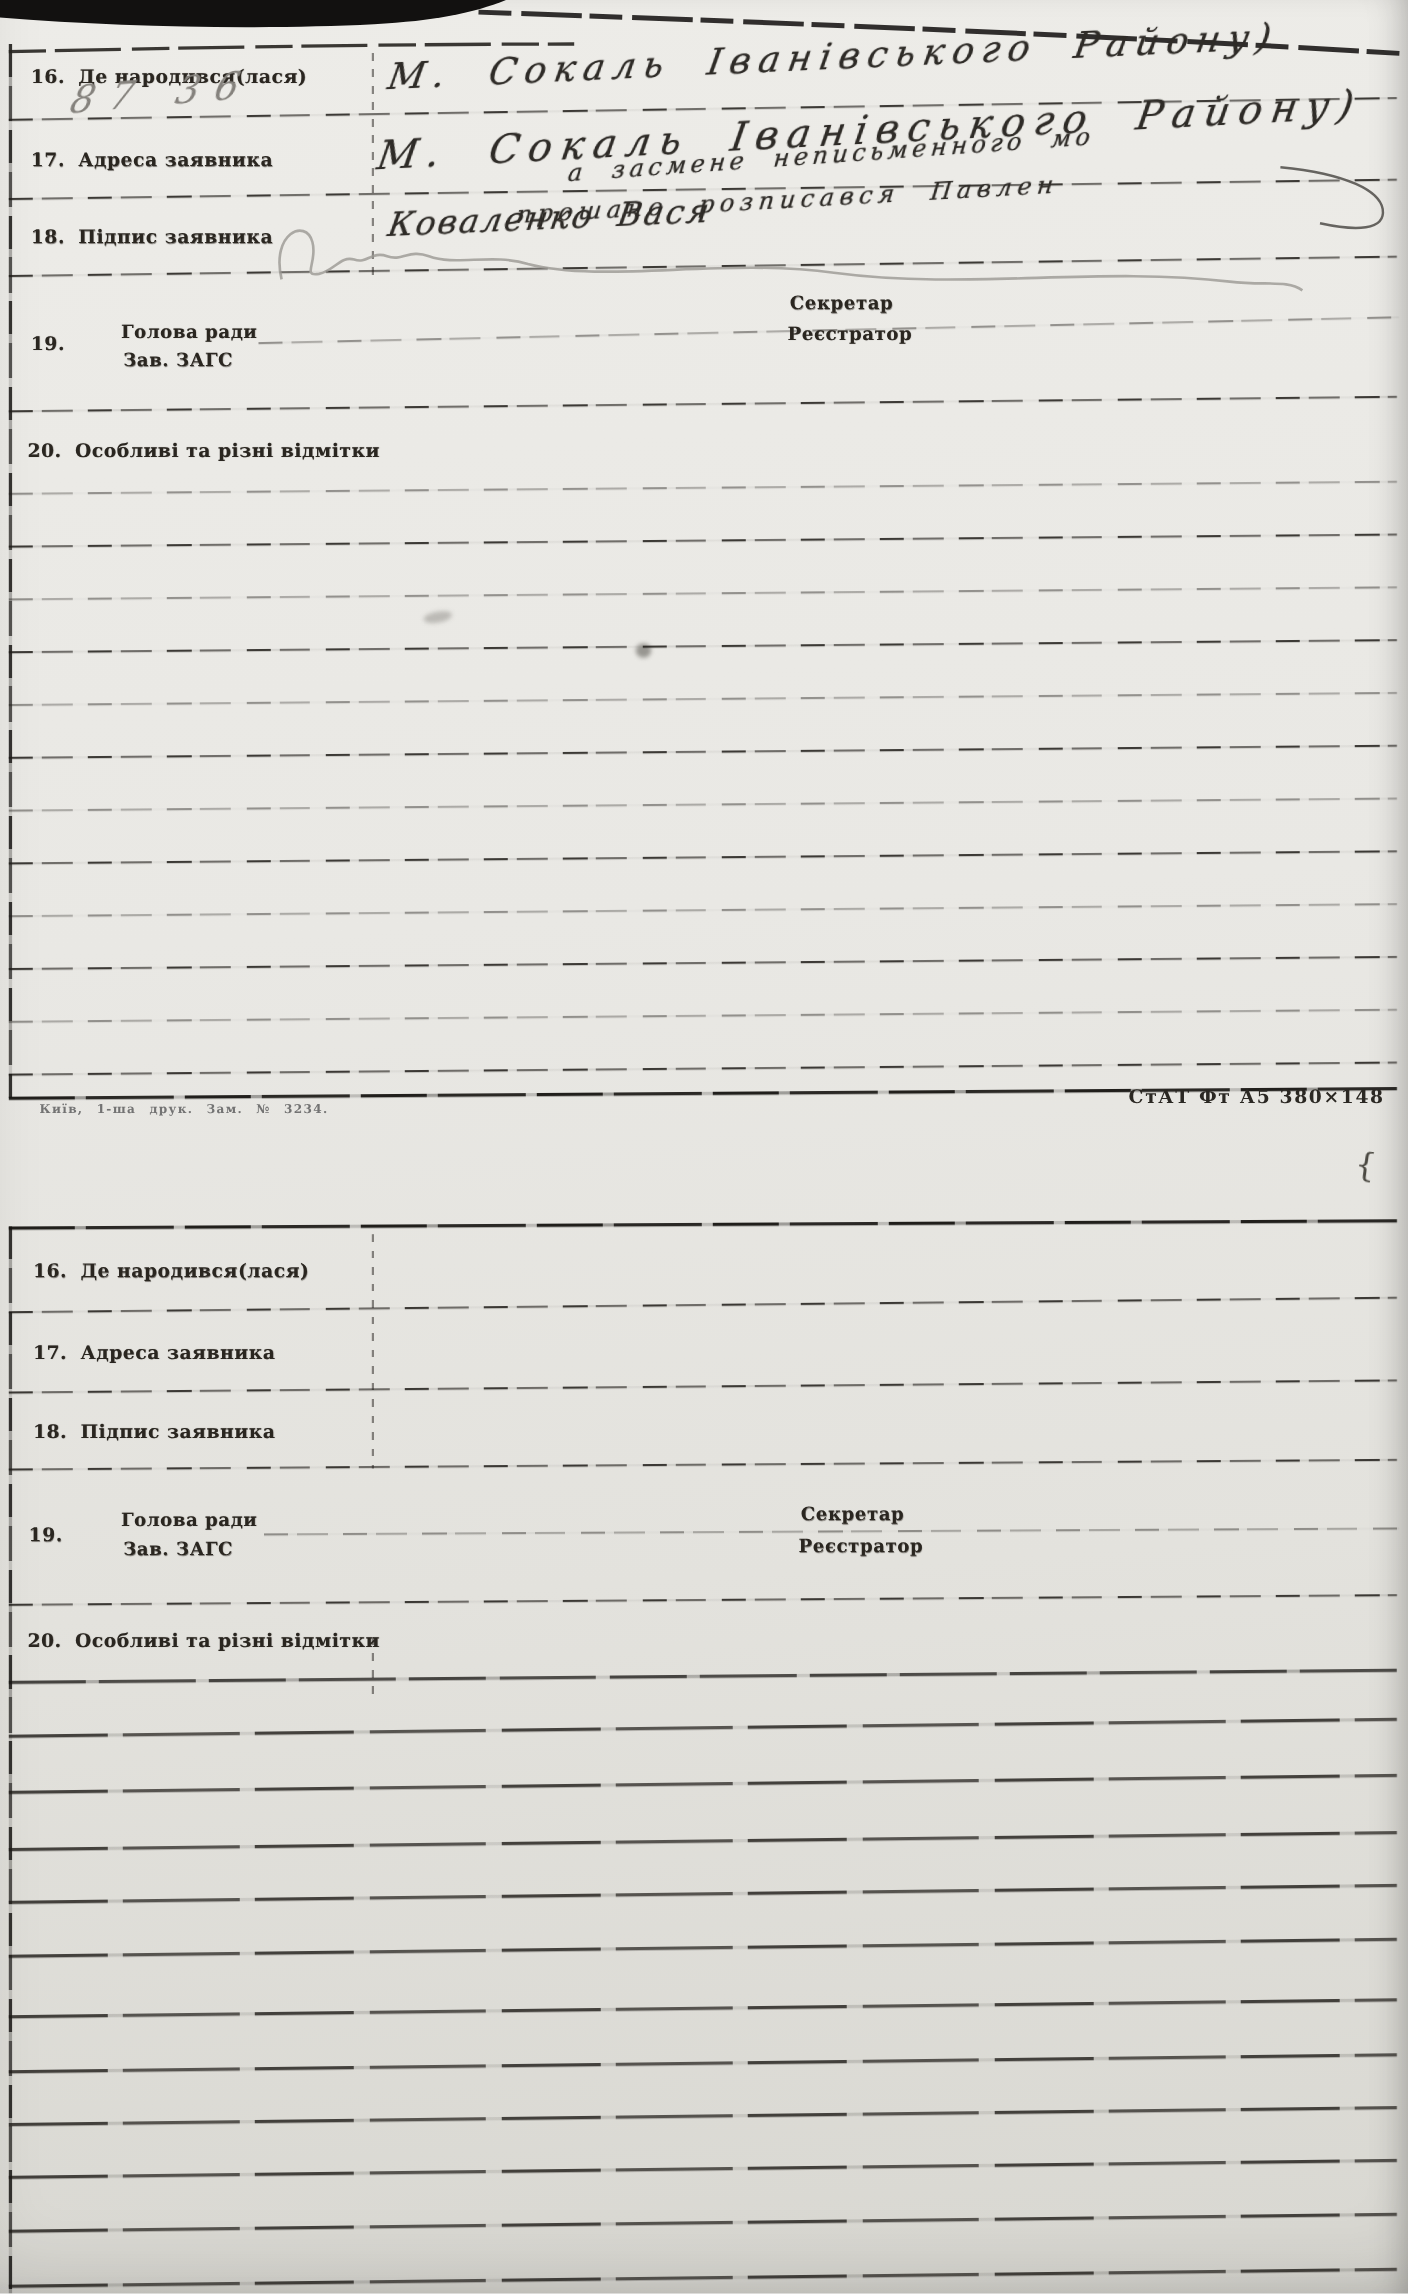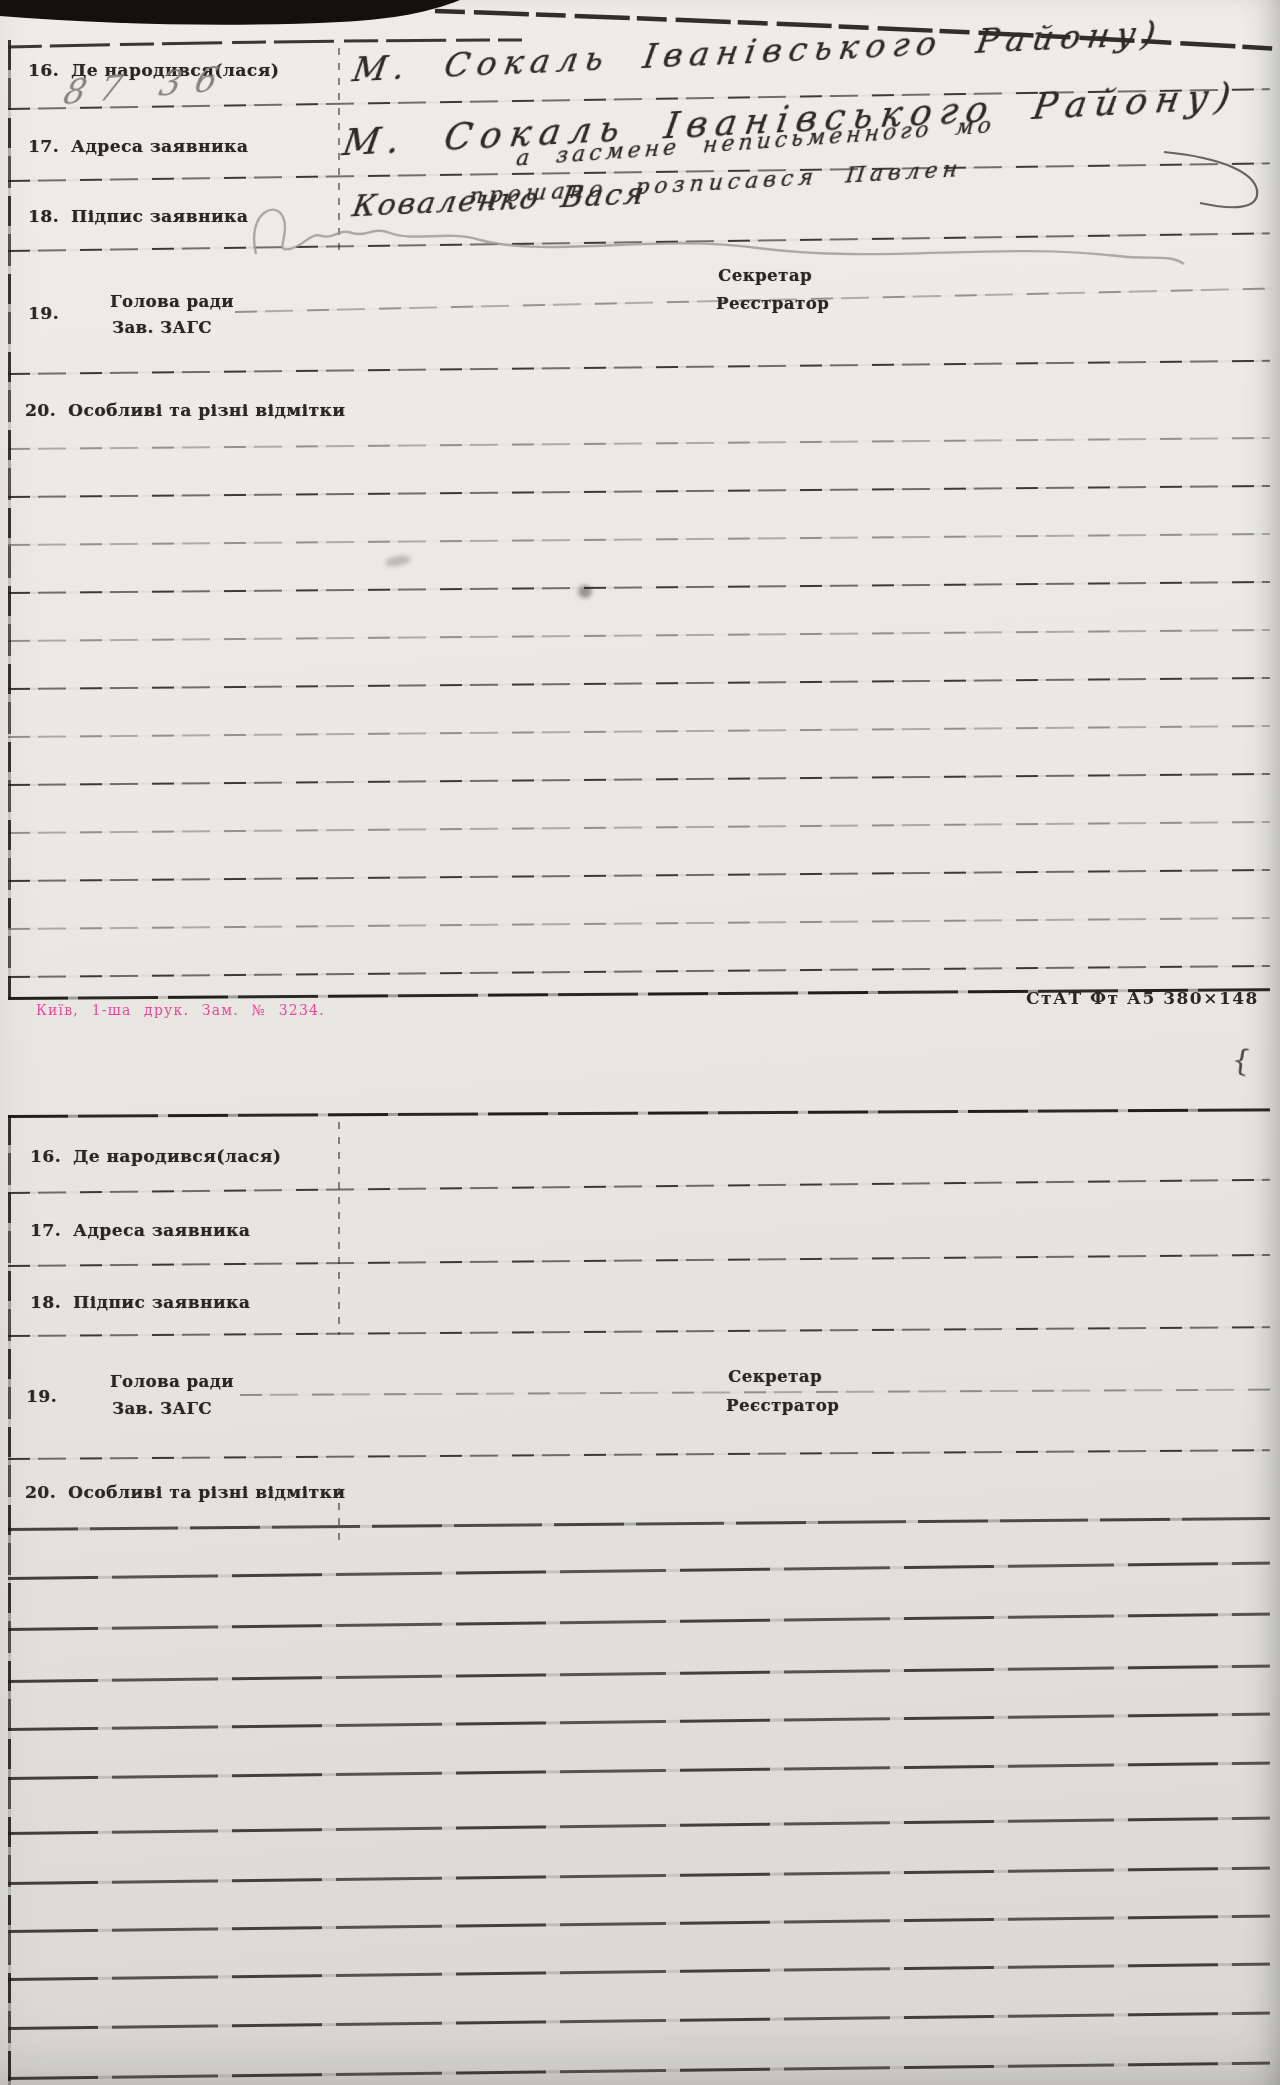--- a/index.html
+++ b/index.html
@@ -25,21 +25,21 @@
   .vline{position:absolute;width:3px;z-index:1;filter:blur(.2px);
     background:repeating-linear-gradient(180deg,rgba(20,18,16,.85) 0 30px,rgba(20,18,16,.3) 30px 38px,rgba(20,18,16,.7) 38px 70px,rgba(20,18,16,.15) 70px 78px);}
   .vline.dot{width:2px;opacity:.75;
     background:repeating-linear-gradient(180deg,rgba(40,36,32,.7) 0 7px,rgba(40,36,32,0) 7px 15px);}
   
   .lbl{position:absolute;z-index:2;font-weight:700;font-size:17px;color:#2a2620;letter-spacing:.5px;white-space:nowrap;
     text-shadow:.4px .4px .7px rgba(40,35,30,.55);filter:blur(.2px);}
   .lbl .num{margin-right:12px;}
   .ital{font-size:16.5px;text-align:right;}
   .footer{position:absolute;z-index:2;white-space:nowrap;}
-  .footer.left{font-size:14px;color:#ec4899;letter-spacing:1.2px;word-spacing:7px;filter:blur(.45px);}
+  .footer.left{font-size:11px;color:#737373;letter-spacing:1.2px;word-spacing:7px;filter:blur(.45px);font-weight:bold;}
   .footer.right{font-size:17px;font-weight:700;color:#2b2823;letter-spacing:1.5px;filter:blur(.25px);}
   
   .hw{position:absolute;z-index:3;font-style:italic;color:#2e2b27;white-space:nowrap;transform-origin:left bottom;
     text-shadow:0 0 .8px rgba(46,43,39,.8);filter:blur(.25px);}
   .pencil{color:#85827d;text-shadow:none;z-index:3;}
   .mark{position:absolute;z-index:3;color:#4a4841;}
   .smudge{position:absolute;z-index:1;border-radius:50%;filter:blur(2px);}
   svg{position:absolute;z-index:2;}
 </style>
 </head>

